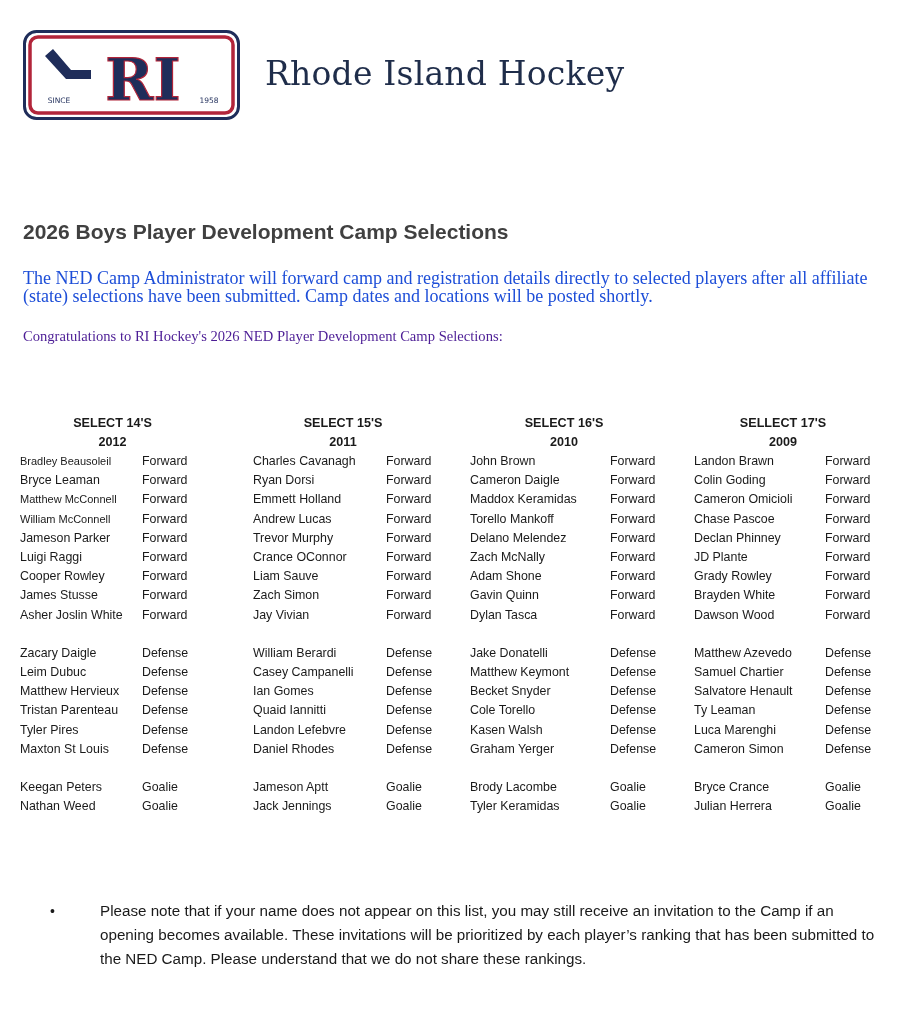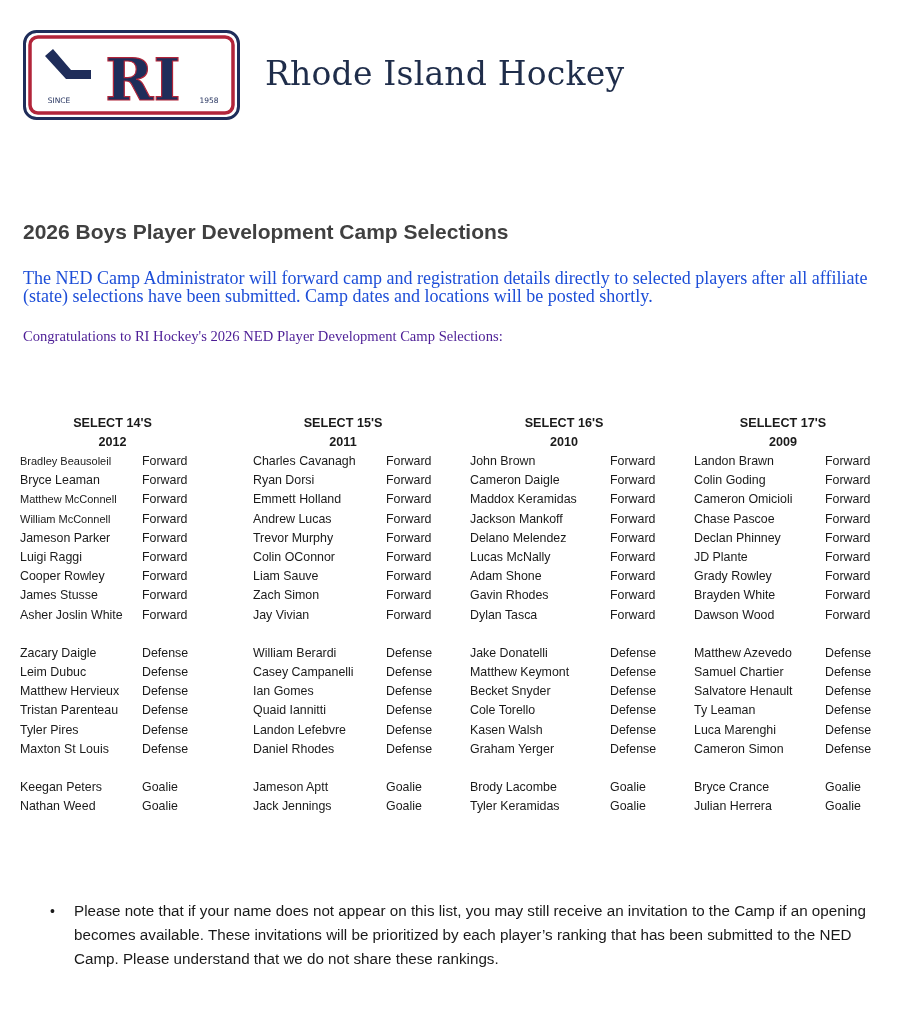--- a/index.html
+++ b/index.html
@@ -33,21 +33,21 @@
   .col3 { left: 470px; width: 190px; }
   .col3 .pos { left: 140px; }
   .col3 .hdr { width: 188px; }
 
   .col4 { left: 694px; width: 185px; }
   .col4 .pos { left: 131px; }
   .col4 .hdr { width: 178px; }
 
   .note { position: absolute; left: 50px; top: 899px; width: 840px; font-family: "Liberation Sans", sans-serif; font-size: 15.2px; line-height: 24px; color: #1a1a1a; }
   .note .bullet { position: absolute; left: 0; top: 0; font-size: 14px; }
-  .note .note-text { margin-left: 24px; display: block; }
+  .note .note-text { margin-left: 50px; display: block; }
 </style>
 </head>
 <body>
 
 <div class="logo">
   <svg width="217" height="90" viewBox="0 0 217 90">
     <rect x="1.5" y="1.5" width="214" height="87" rx="12" ry="12" fill="#ffffff" stroke="#1f2d5a" stroke-width="3"></rect>
     <rect x="7" y="7" width="203" height="76" rx="8" ry="8" fill="#ffffff" stroke="#b2253a" stroke-width="3.5"></rect>
     <g>
       <path d="M22 26 L30 19 L48 40 L68 40 L68 49 L43 49 Z" fill="#1f2d5a"></path>
@@ -157,21 +157,21 @@
       </div>
       <div class="row">
         <span class="name">Andrew Lucas</span>
         <span class="pos">Forward</span>
       </div>
       <div class="row">
         <span class="name">Trevor Murphy</span>
         <span class="pos">Forward</span>
       </div>
       <div class="row">
-        <span class="name">Colin OConnor</span>
+        <span class="name">Crance OConnor</span>
         <span class="pos">Forward</span>
       </div>
       <div class="row">
         <span class="name">Liam Sauve</span>
         <span class="pos">Forward</span>
       </div>
       <div class="row">
         <span class="name">Zach Simon</span>
         <span class="pos">Forward</span>
       </div>
@@ -225,37 +225,37 @@
       </div>
       <div class="row">
         <span class="name">Cameron Daigle</span>
         <span class="pos">Forward</span>
       </div>
       <div class="row">
         <span class="name">Maddox Keramidas</span>
         <span class="pos">Forward</span>
       </div>
       <div class="row">
-        <span class="name">Jackson Mankoff</span>
+        <span class="name">Torello Mankoff</span>
         <span class="pos">Forward</span>
       </div>
       <div class="row">
         <span class="name">Delano Melendez</span>
         <span class="pos">Forward</span>
       </div>
       <div class="row">
-        <span class="name">Lucas McNally</span>
+        <span class="name">Zach McNally</span>
         <span class="pos">Forward</span>
       </div>
       <div class="row">
         <span class="name">Adam Shone</span>
         <span class="pos">Forward</span>
       </div>
       <div class="row">
-        <span class="name">Gavin Rhodes</span>
+        <span class="name">Gavin Quinn</span>
         <span class="pos">Forward</span>
       </div>
       <div class="row">
         <span class="name">Dylan Tasca</span>
         <span class="pos">Forward</span>
       </div>
       <div class="gap"></div>
       <div class="row">
         <span class="name">Jake Donatelli</span>
         <span class="pos">Defense</span>

